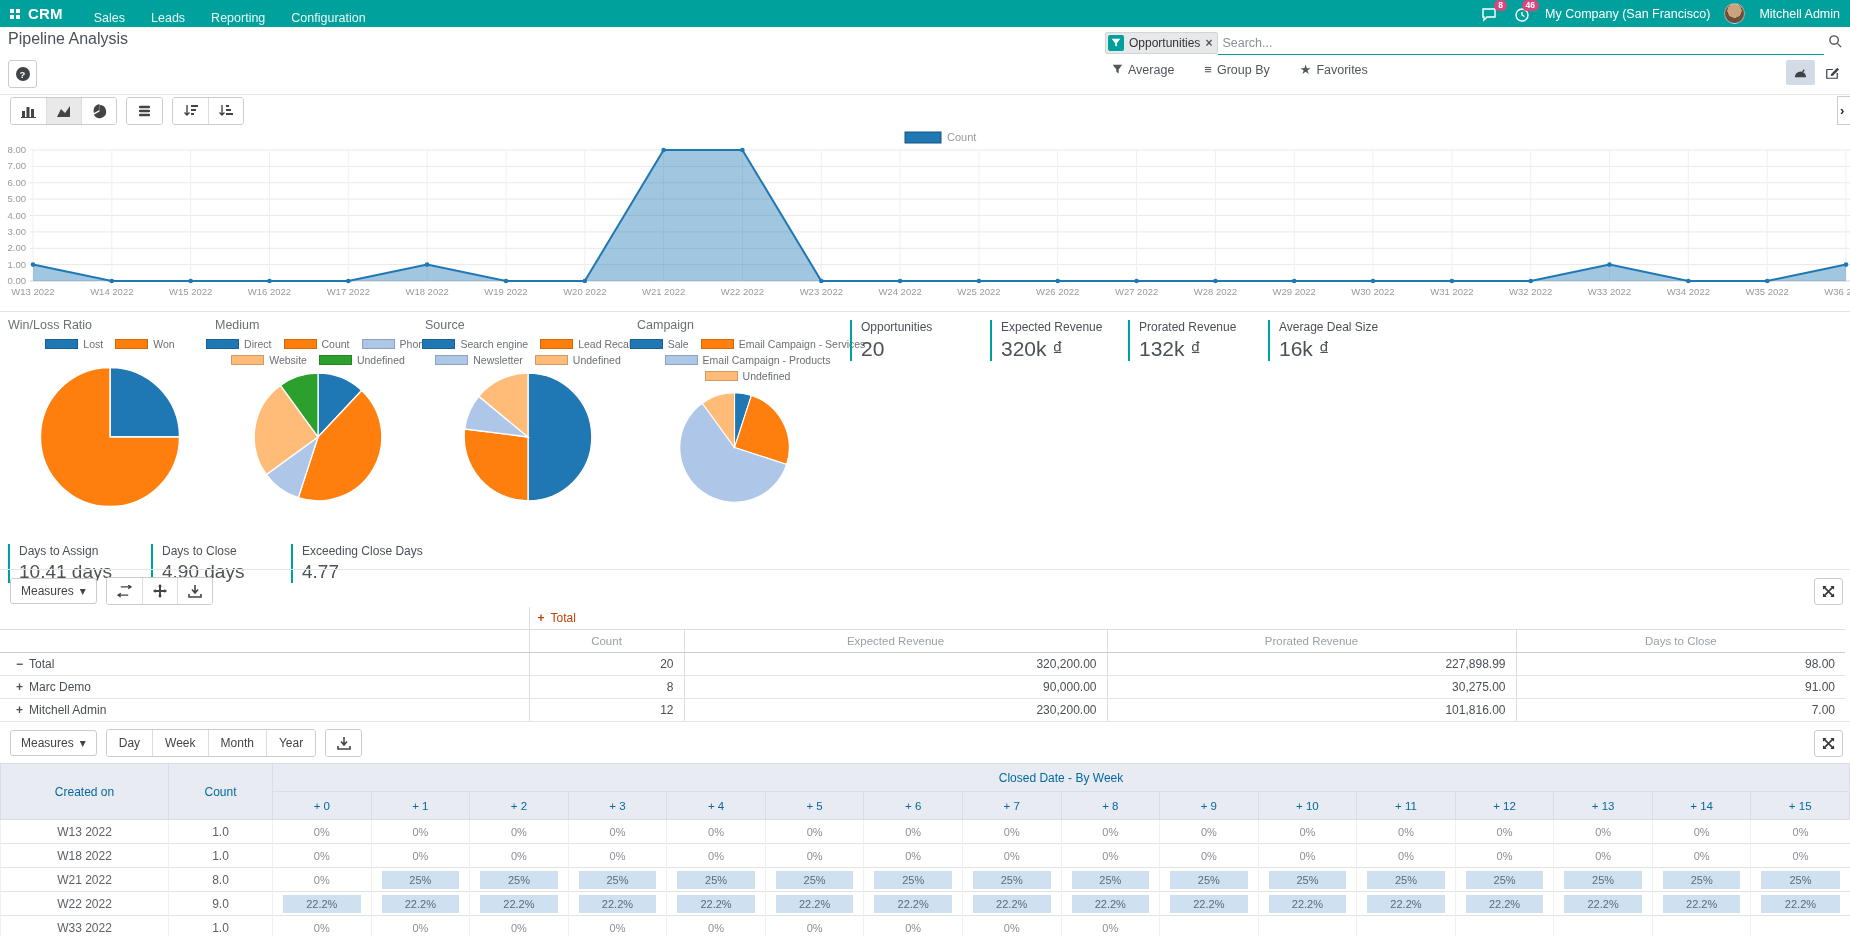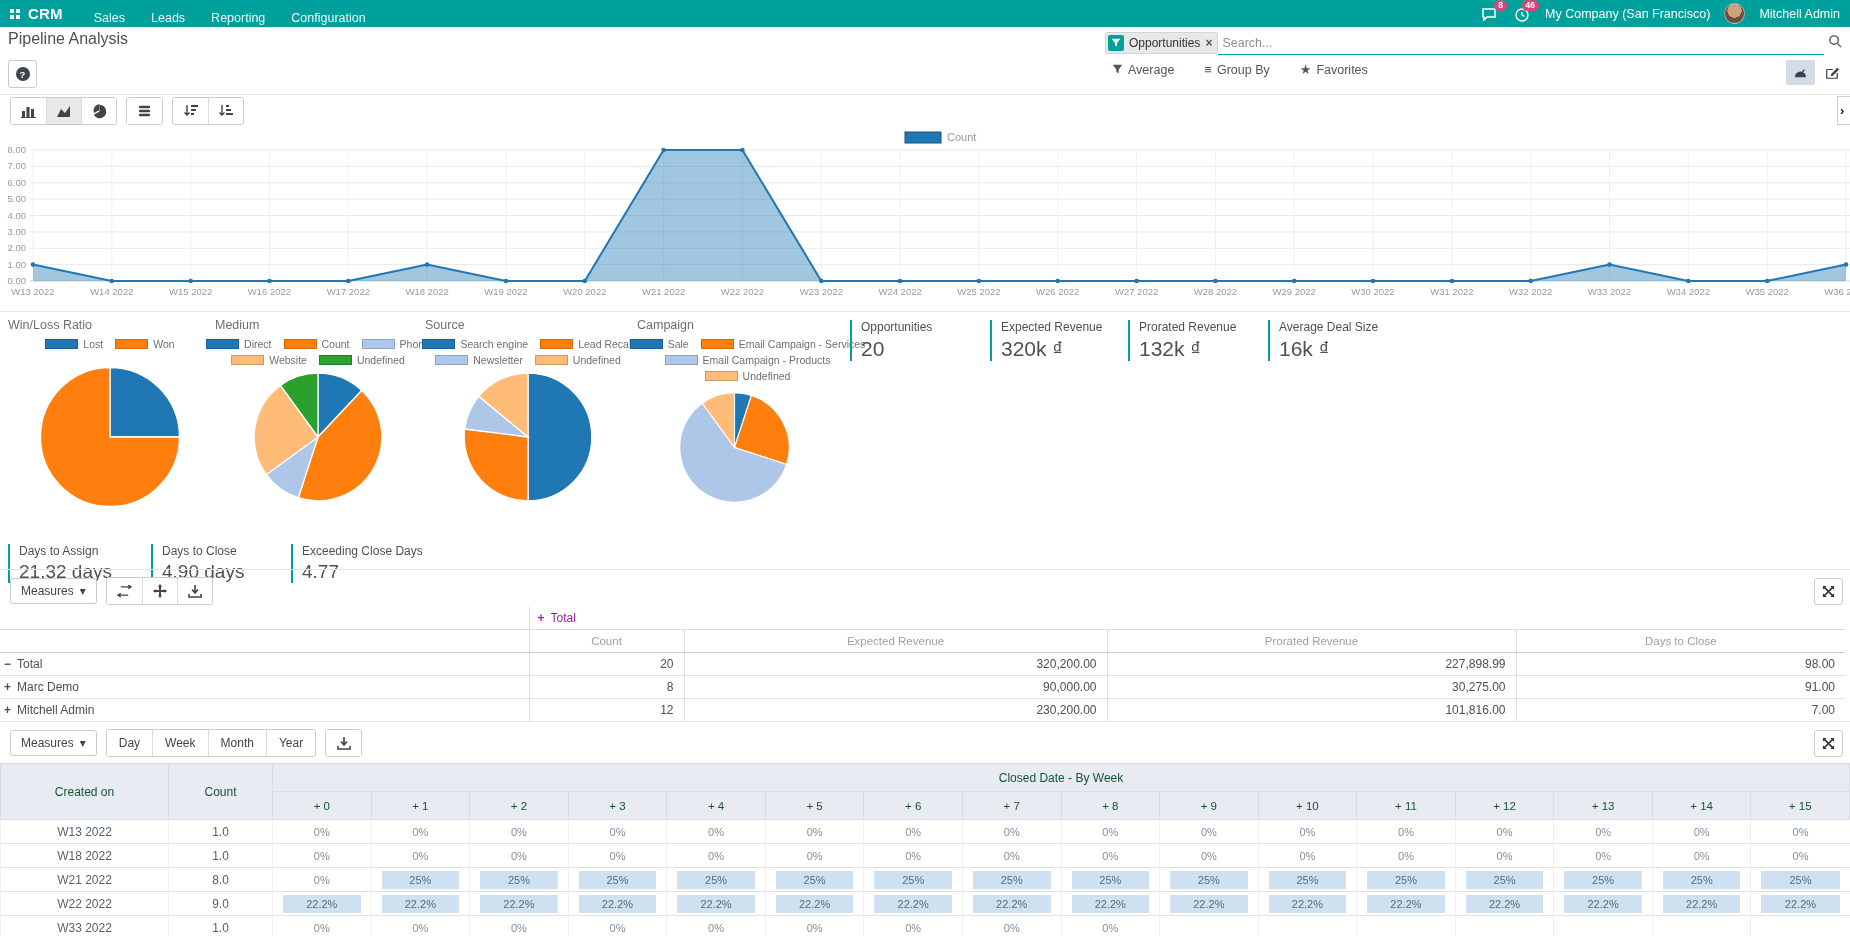--- a/index.html
+++ b/index.html
@@ -89,32 +89,32 @@
   .expand-btn{position:absolute;width:27px;height:25px;background:#fff;border:1px solid #ccc;border-radius:3px;
               display:flex;align-items:center;justify-content:center;cursor:pointer;}
 
   .pivot-toolbar{position:absolute;left:10px;top:577px;display:flex;gap:9px;align-items:center;}
   .cohort-toolbar{position:absolute;left:10px;top:729px;display:flex;gap:9px;align-items:center;}
 
   
   .pivot-table{position:absolute;left:0;top:607px;width:1845px;border-collapse:collapse;table-layout:fixed;font-size:12px;color:#4a4f54;}
   .pivot-table th,.pivot-table td{height:22px;padding:0;border:none;}
   .pivot-table .colgroup-cell{border-left:1px solid #ddd;border-bottom:1px solid #ddd;text-align:left;
-                              padding-left:8px;font-weight:normal;color:#a21caf;}
+                              padding-left:8px;font-weight:normal;color:#c2410c;}
   .pivot-table .measure-cell{border-left:1px solid #ddd;border-bottom:1px solid #ccc;text-align:center;
                              font-weight:normal;color:#9aa0a6;font-size:11.5px;}
-  .pivot-table td.rowlabel{border-bottom:1px solid #e3e3e3;padding-left:4px;cursor:pointer;}
+  .pivot-table td.rowlabel{border-bottom:1px solid #e3e3e3;padding-left:16px;cursor:pointer;}
   .pivot-table td.val{border-left:1px solid #ddd;border-bottom:1px solid #e3e3e3;text-align:right;padding-right:10px;}
   .pivot-table .toggle{font-weight:bold;margin-right:6px;font-size:12px;}
   .pivot-table .indent1{padding-left:30px;}
 
   
   .cohort-table{position:absolute;left:0;top:763px;width:1850px;border-collapse:collapse;table-layout:fixed;
                 font-size:12px;color:#4a4f54;}
-  .cohort-table th{background:#e9ebf3;border:1px solid #d9dde8;font-weight:normal;color:#14532d;}
+  .cohort-table th{background:#e9ebf3;border:1px solid #d9dde8;font-weight:normal;color:#0369a1;}
   .cohort-table .hdr-main{height:28px;}
   .cohort-table .hdr-sub{height:28px;font-size:11.5px;}
   .cohort-table td{height:23px;text-align:center;border-top:1px solid #e2e2e2;border-left:1px solid #efefef;
                    color:#8a8f95;font-size:11px;padding:0;}
   .cohort-table td.rl{color:#5a5f64;font-size:12px;}
   .cohort-table .hl{display:block;margin:2px 10px;padding:3px 0;background:#cfe1f0;color:#5a6b7b;}
 </style>
 </head>
 <body>
 
@@ -490,21 +490,21 @@
     <div class="k-label">Prorated Revenue</div>
     <div class="k-value">132k ₫</div>
   </div>
   <div class="kpi" style="left:1268px">
     <div class="k-label">Average Deal Size</div>
     <div class="k-value">16k ₫</div>
   </div>
 
   <div class="stat" style="left:8px">
     <div class="k-label">Days to Assign</div>
-    <div class="k-value">21.32 days</div>
+    <div class="k-value">10.41 days</div>
   </div>
   <div class="stat" style="left:151px">
     <div class="k-label">Days to Close</div>
     <div class="k-value">4.90 days</div>
   </div>
   <div class="stat" style="left:291px">
     <div class="k-label">Exceeding Close Days</div>
     <div class="k-value">4.77</div>
   </div>
 

